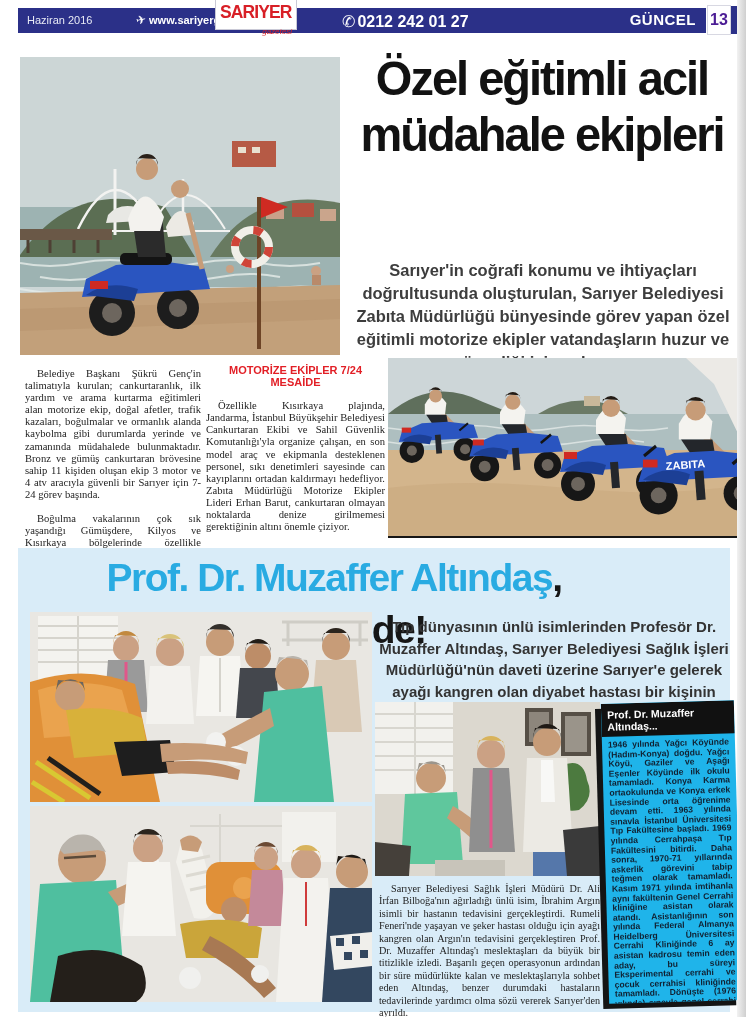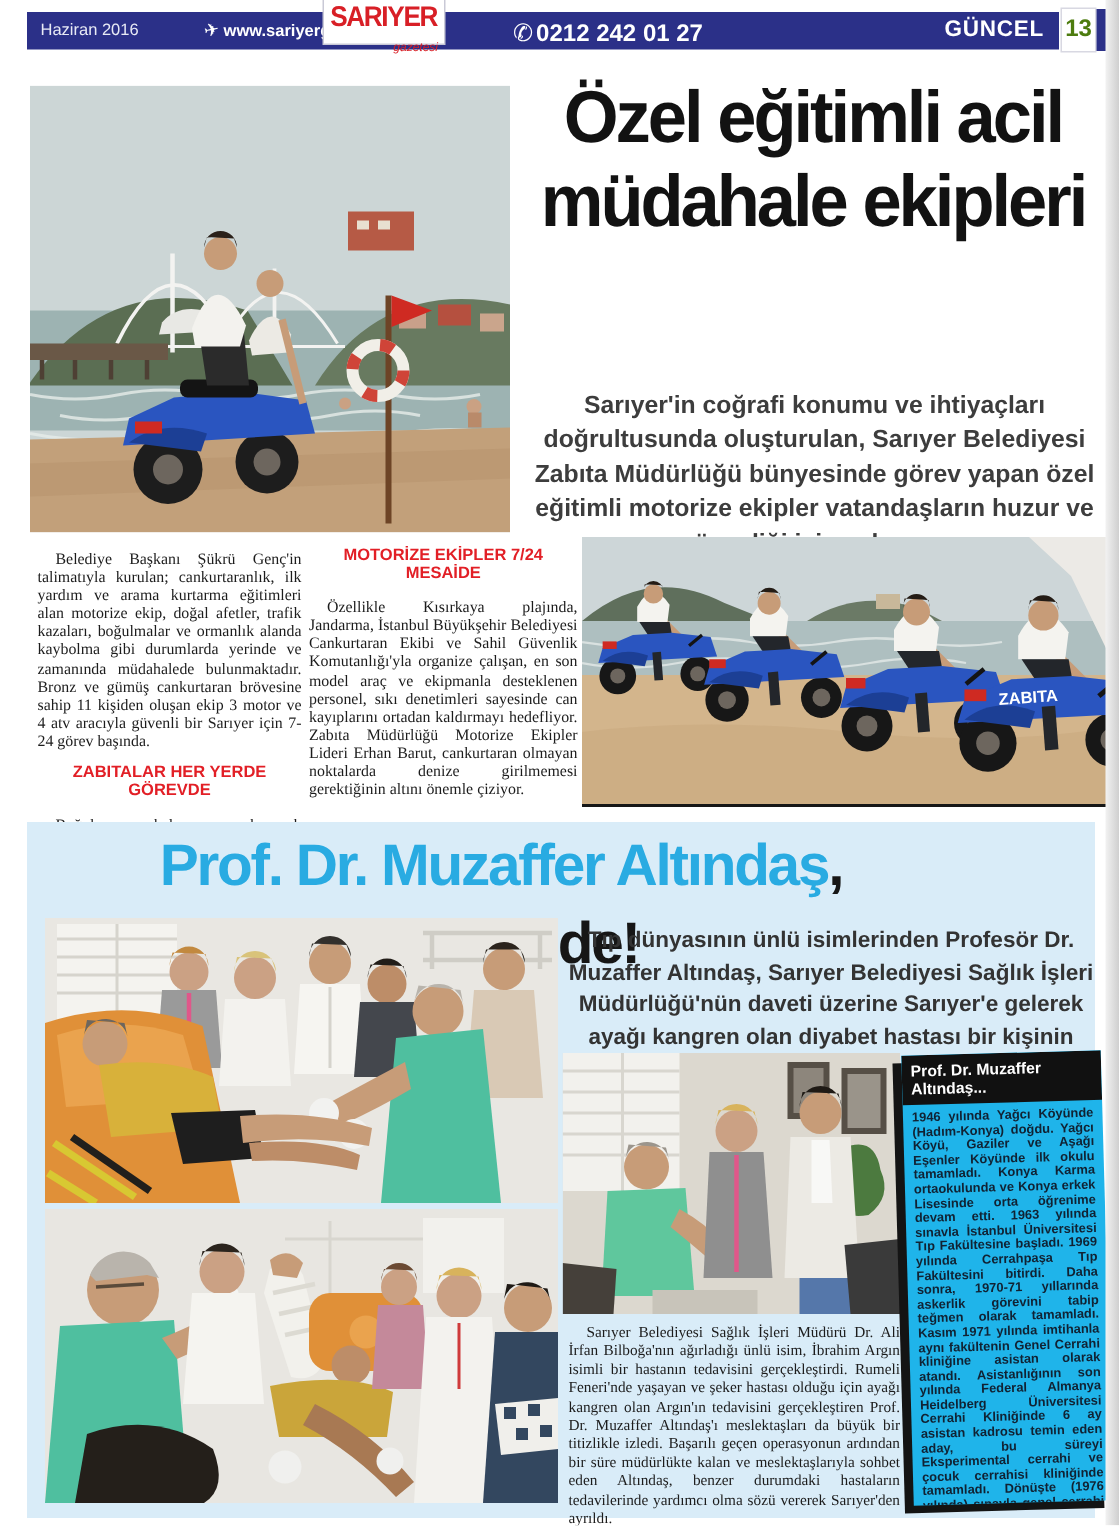--- a/index.html
+++ b/index.html
@@ -14,21 +14,21 @@
   .websitegrp .wicon{display:inline-block;transform:rotate(-12deg);font-weight:normal;font-size:12px;margin-right:3px;}
   .logo{position:absolute;left:216px;top:-3px;width:80px;height:32px;background:#fff;
         box-shadow:0 0 0 1px #c9c9d6;text-align:center;}
   .logo .big{display:inline-block;color:#d81f26;font-weight:bold;font-size:19px;letter-spacing:-1px;
         transform:scaleX(.92);margin-top:4px;}
   .logo .script{position:absolute;right:4px;bottom:-7px;color:#d81f26;font-size:8px;font-style:italic;}
   .phonegrp{position:absolute;left:324px;top:4px;color:#fff;font-size:16px;font-weight:bold;}
   .phonegrp .picon{font-weight:normal;margin-right:2px;}
   .section-label{position:absolute;right:10px;top:3px;color:#fff;font-size:15px;font-weight:bold;letter-spacing:.5px;}
   .pagebox{position:absolute;left:708px;top:6px;width:22px;height:28px;background:#fff;
-        color:#4d7c0f;font-size:16px;font-weight:bold;text-align:center;line-height:28px;
+        color:#4c1d95;font-size:16px;font-weight:bold;text-align:center;line-height:28px;
         box-shadow:0 0 0 1px #d8d8e2;}
   .endblock{position:absolute;left:731px;top:6px;width:8px;height:28px;background:#2b3088;}
   
   .photo{position:absolute;overflow:hidden;}
   .photo svg{display:block;}
   .hl1{position:absolute;left:338px;top:52px;width:408px;text-align:center;
        font-weight:bold;color:#121212;font-size:47px;line-height:54px;letter-spacing:-2px;
        transform:scaleY(1.04);}
   .hl1-red{position:absolute;left:338px;top:186px;width:408px;text-align:center;
        font-weight:bold;color:#e21f26;font-size:55px;line-height:60px;letter-spacing:-2px;}
@@ -146,21 +146,20 @@
   </div>
 
   <div class="hl1">
     <div>Özel eğitimli acil</div>
     <div>müdahale ekipleri</div>
   </div>
   <div class="stand1">Sarıyer'in coğrafi konumu ve ihtiyaçları doğrultusunda oluşturulan, Sarıyer Belediyesi Zabıta Müdürlüğü bünyesinde görev yapan özel eğitimli motorize ekipler vatandaşların huzur ve güvenliği için çalışıyor.</div>
 
   <div class="bodycol col1">
     <p>Belediye Başkanı Şükrü Genç'in talimatıyla kurulan; cankurtaranlık, ilk yardım ve arama kurtarma eğitimleri alan motorize ekip, doğal afetler, trafik kazaları, boğulmalar ve ormanlık alanda kaybolma gibi durumlarda yerinde ve zamanında müdahalede bulunmaktadır. Bronz ve gümüş cankurtaran brövesine sahip 11 kişiden oluşan ekip 3 motor ve 4 atv aracıyla güvenli bir Sarıyer için 7-24 görev başında.</p>
-    <div class="redhead">ZABITALAR HER YERDE GÖREVDE</div>
     <p>Boğulma vakalarının çok sık yaşandığı Gümüşdere, Kilyos ve Kısırkaya bölgelerinde özellikle bayramda yaşanacak yoğunluğa</p>
   </div>
   <div class="bodycol col2">
     <div class="redhead">MOTORİZE EKİPLER 7/24 MESAİDE</div>
     <p>Özellikle Kısırkaya plajında, Jandarma, İstanbul Büyükşehir Belediyesi Cankurtaran Ekibi ve Sahil Güvenlik Komutanlığı'yla organize çalışan, en son model araç ve ekipmanla desteklenen personel, sıkı denetimleri sayesinde can kayıplarını ortadan kaldırmayı hedefliyor. Zabıta Müdürlüğü Motorize Ekipler Lideri Erhan Barut, cankurtaran olmayan noktalarda denize girilmemesi gerektiğinin altını önemle çiziyor.</p>
   </div>
 
   <div class="photo" style="left:388px;top:358px;width:358px;height:178px;">
     <svg width="358" height="178" viewBox="0 0 358 178">
       <defs>

